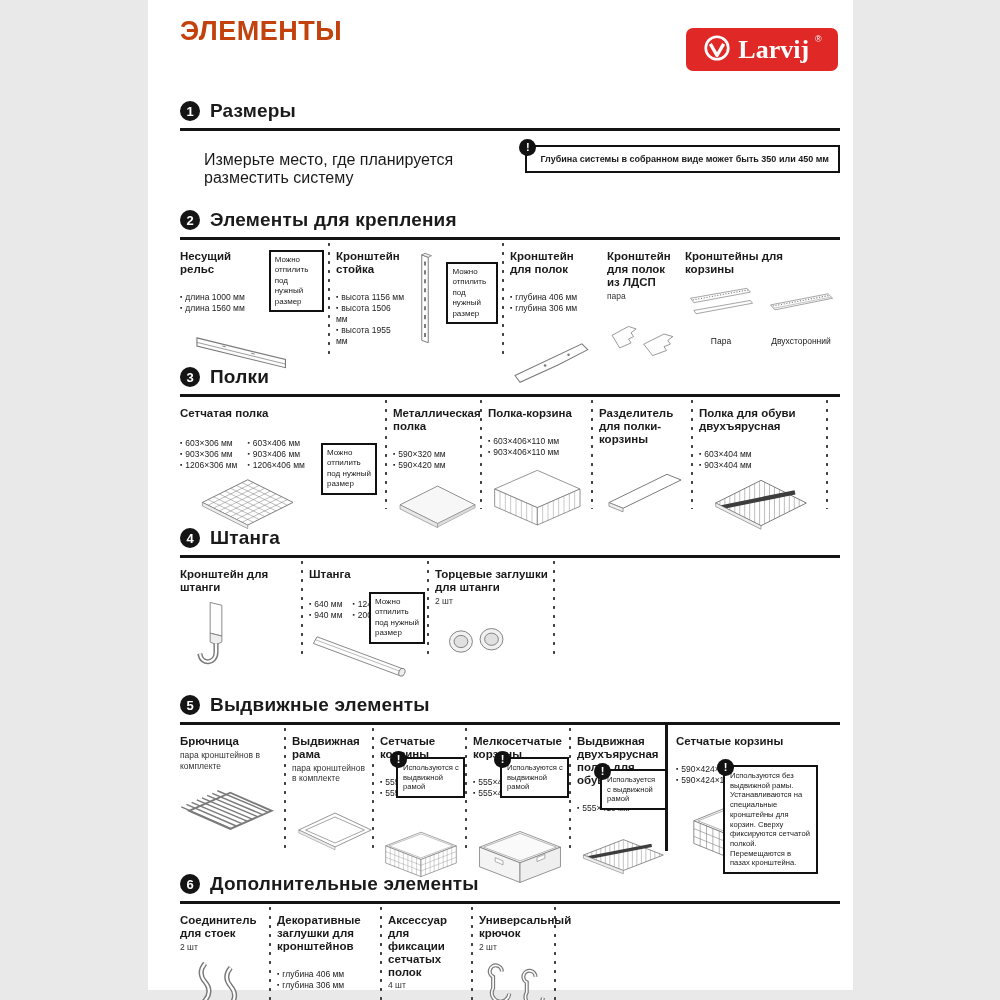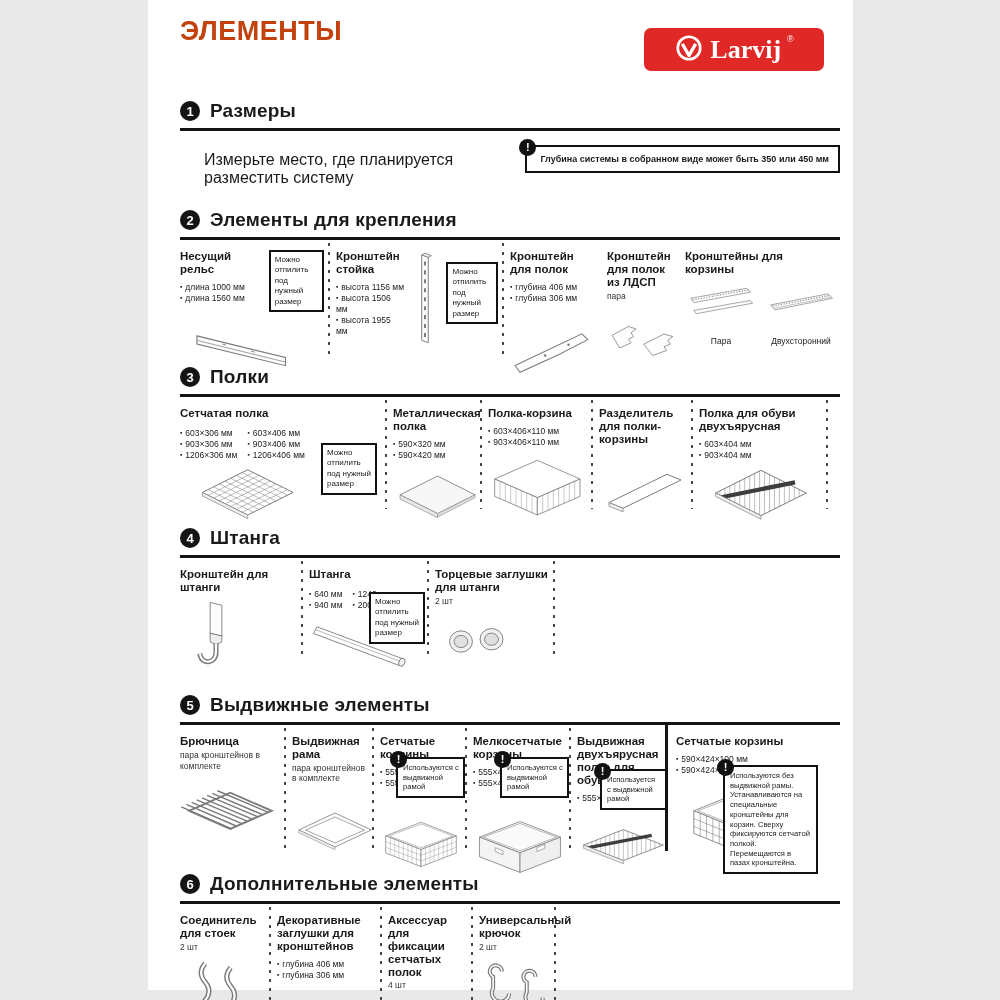--- a/index.html
+++ b/index.html
@@ -4,21 +4,21 @@
 <style>
   html,body{margin:0;padding:0;}
   body{width:1000px;height:1000px;position:relative;background:#e9e9e9;
        font-family:"Liberation Sans",sans-serif;color:#1a1a1a;overflow:hidden;}
   .page{position:absolute;left:148px;top:0;width:705px;height:990px;background:#fff;}
   .content{padding:0 13px 0 32px;}
 
   
   .hdr{position:relative;height:80px;}
   .hdr h1{margin:0;padding-top:16px;font-size:27px;font-weight:bold;letter-spacing:.5px;color:#c2410c;}
-  .logo{position:absolute;right:16px;top:28px;width:180px;height:43px;background:#e02826;
+  .logo{position:absolute;right:2px;top:28px;width:152px;height:43px;background:#e02826;
         border-radius:7px;display:flex;align-items:center;justify-content:center;gap:6px;}
   .logo .word{color:#fff;font-family:"Liberation Serif",serif;font-weight:bold;font-size:26px;line-height:1;}
   .logo .reg{color:#fff;font-size:9px;align-self:flex-start;margin-top:6px;}
 
   
   .sec-head{display:flex;align-items:center;gap:10px;border-bottom:3.5px solid #141414;padding-bottom:6px;}
   .num{flex:0 0 auto;width:20px;height:20px;border-radius:50%;background:#141414;color:#fff;
        font-size:13px;font-weight:bold;display:flex;align-items:center;justify-content:center;}
   .sec-head h2{margin:0;font-size:19px;font-weight:bold;letter-spacing:.2px;}
 
@@ -32,21 +32,21 @@
 
   
   .row{display:flex;align-items:stretch;}
   .col{position:relative;box-sizing:border-box;padding:10px 4px 4px 6px;}
   .col:first-child{padding-left:0;}
   .vdots{flex:0 0 2px;background-image:radial-gradient(circle,#3c3c3c 1.1px,rgba(0,0,0,0) 1.3px);
          background-size:2px 9px;background-repeat:repeat-y;background-position:center top;}
   .vsolid{flex:0 0 3px;background:#141414;}
   .spacer{flex:1 1 auto;}
   .col h4{margin:0 0 2px;font-size:11.5px;line-height:1.12;font-weight:bold;}
-  .specs{list-style:none;margin:6px 0 0;padding:0;font-size:8.5px;color:#222;}
+  .specs{list-style:none;margin:16px 0 0;padding:0;font-size:8.5px;color:#222;}
   .specs li{line-height:1.3;}
   .specs li::before{content:"▪";font-size:6.5px;vertical-align:1px;padding-right:3px;color:#222;}
   .specs2{display:flex;gap:10px;}
   .sub{font-size:8.5px;color:#333;line-height:1.25;margin-top:1px;}
   .co{box-sizing:border-box;border:2px solid #111;background:#fff;font-size:8px;line-height:1.3;
       padding:3px 4px;width:56px;}
   .co.abs{position:absolute;}
   .hrow{display:flex;align-items:flex-start;gap:6px;}
   .pic{margin-top:4px;}
   .pic svg{display:block;}

